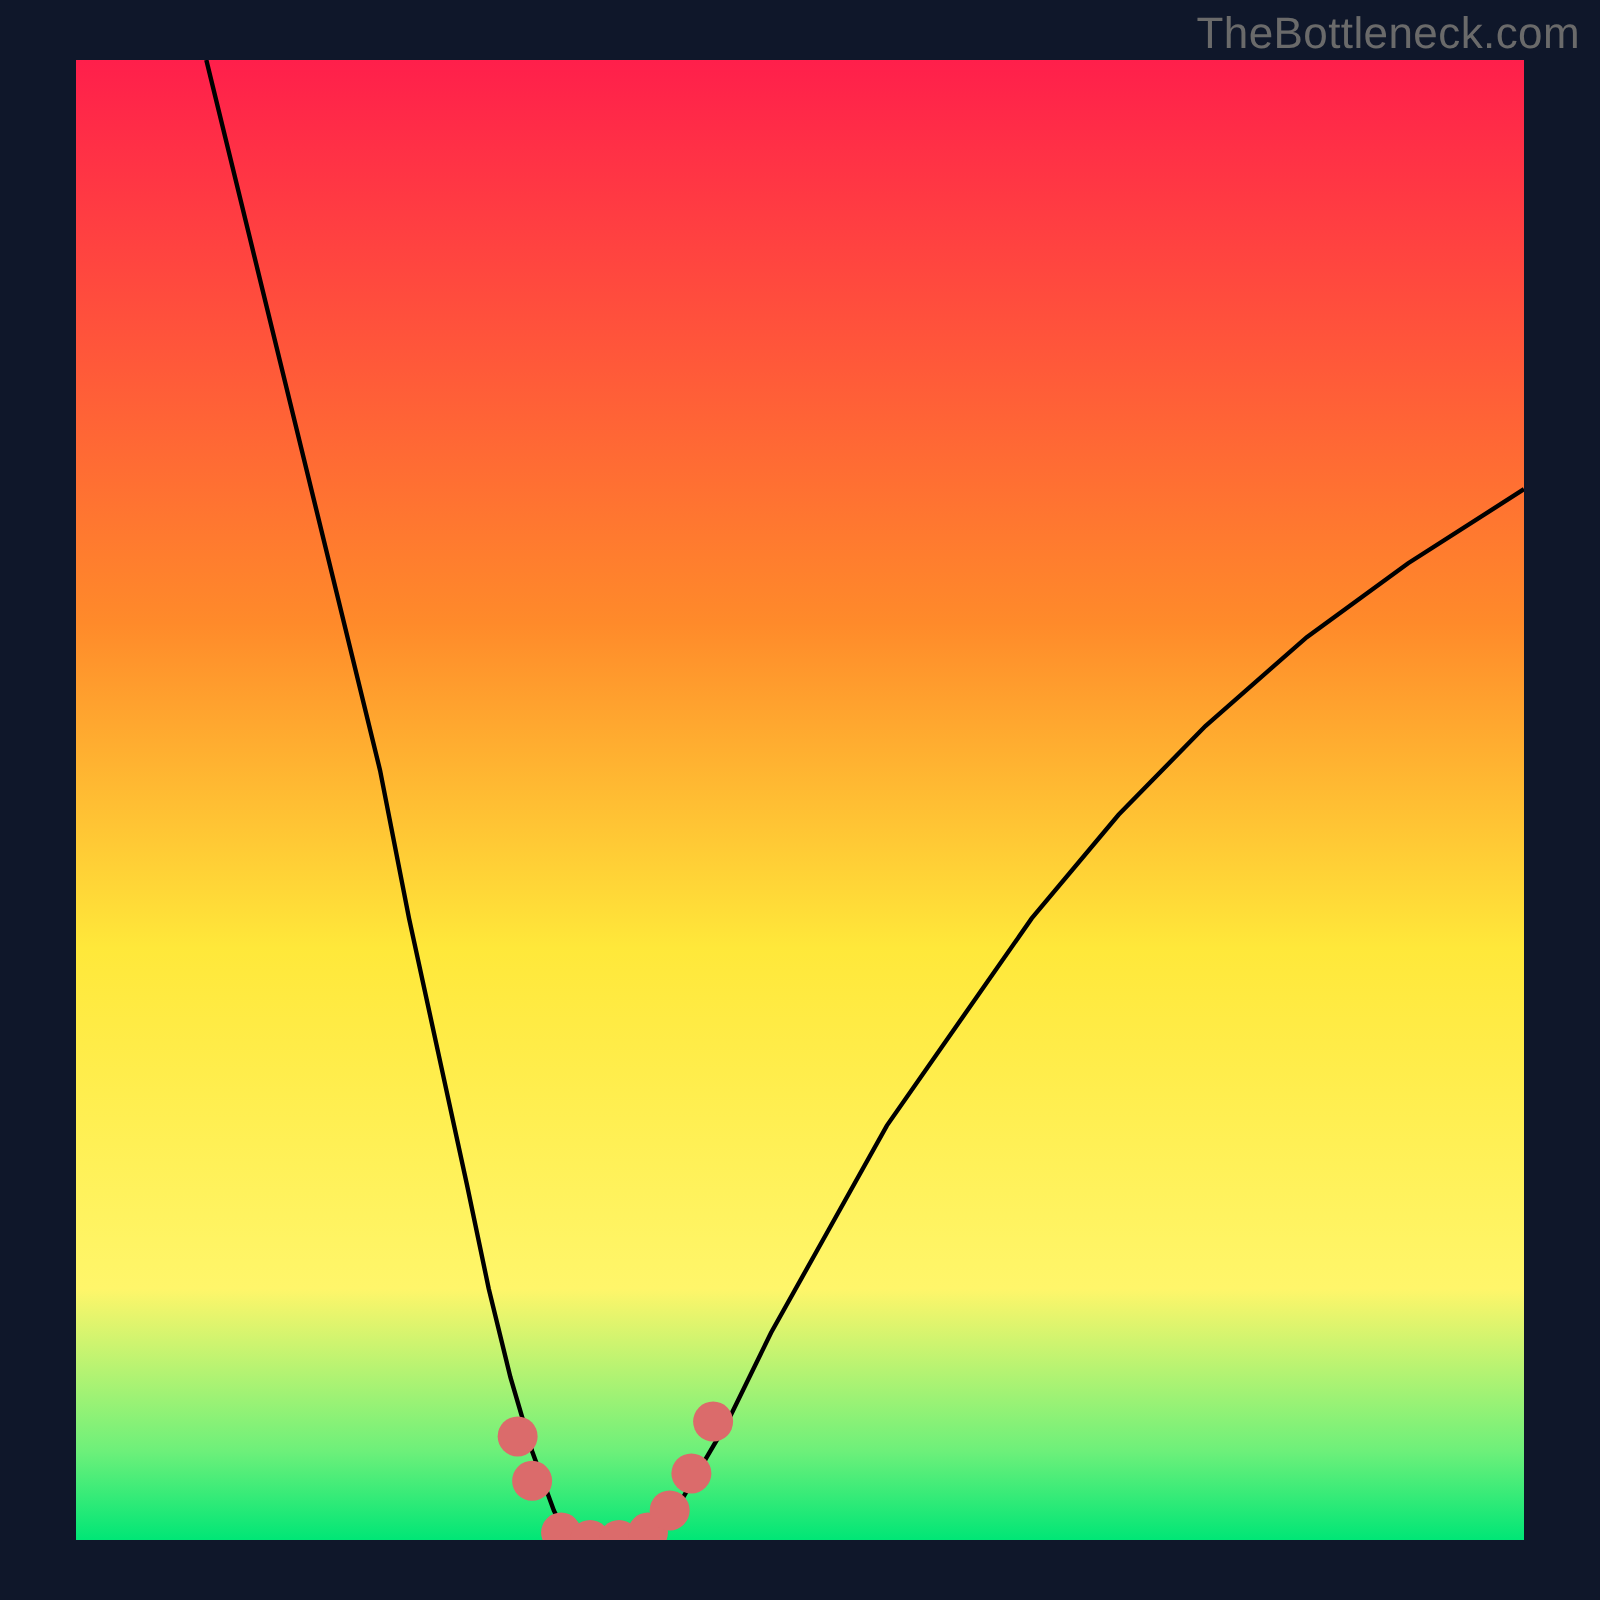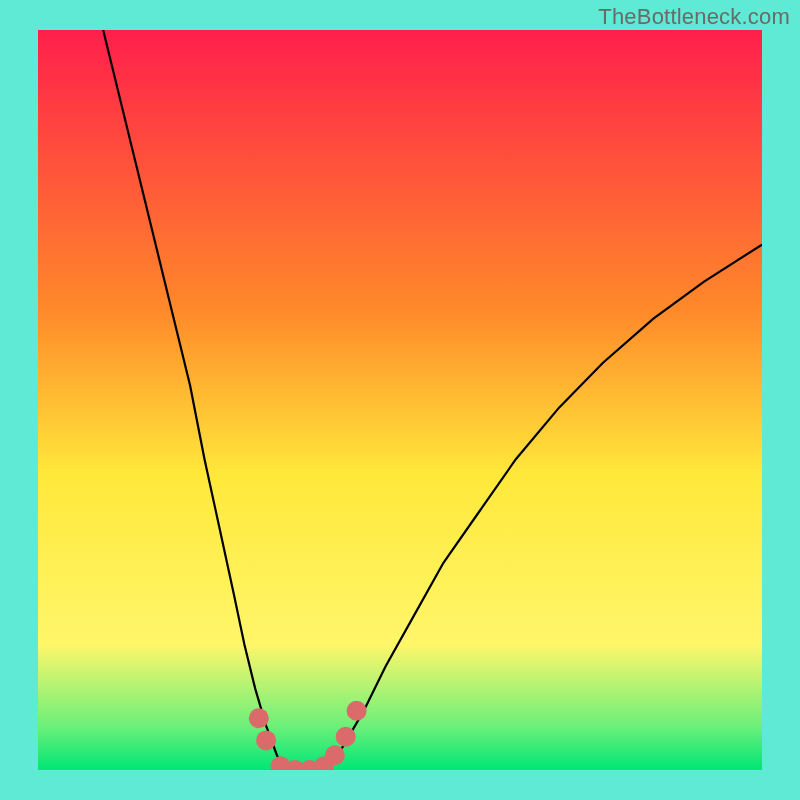--- a/index.html
+++ b/index.html
@@ -8,21 +8,21 @@
     width: 800px;
     height: 800px;
     background: #000;
     overflow: hidden;
     font-family: Arial, Helvetica, sans-serif;
   }
   .root {
     position: relative;
     width: 800px;
     height: 800px;
-    background: #5eead4;
+    background: #0f172a;
   }
   .watermark {
     position: absolute;
     top: 4px;
     right: 10px;
     color: #6a6a6a;
     font-size: 22px;
     font-weight: 500;
     letter-spacing: 0.2px;
     z-index: 10;

